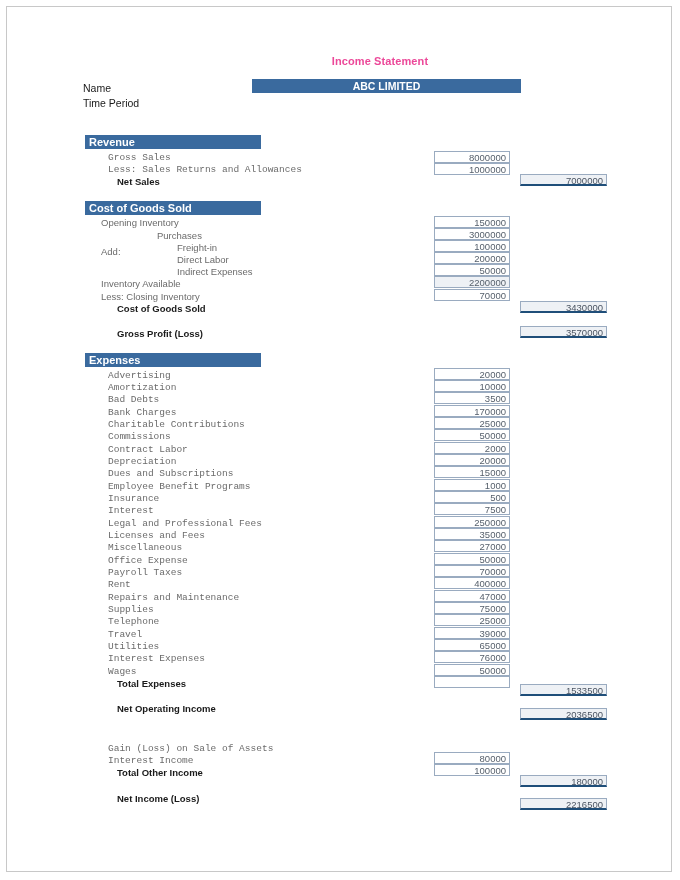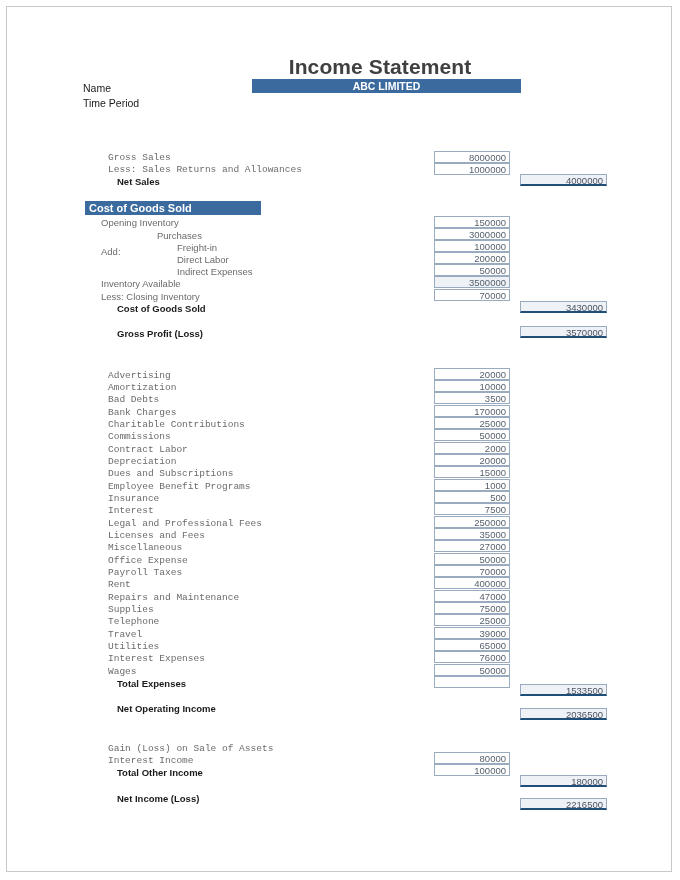--- a/index.html
+++ b/index.html
@@ -32,23 +32,23 @@
     height: 866px;
   }
 
   
   .title {
     position: absolute;
     left: 243px;
     top: 48px;
     width: 260px;
     text-align: center;
-    font-size: 21px;
-    font-weight: bold;
-    color: #404040;
+    font-size: 11px;
+    font-weight: bold;
+    color: #ec4899;
     letter-spacing: 0.1px;
   }
   .hdr-label {
     position: absolute;
     left: 76px;
     font-size: 10.5px;
     font-weight: normal;
     color: #1a1a1a;
   }
   .hdr-label.name { top: 75px; }
@@ -149,60 +149,62 @@
 <body>
 
 <div class="page">
   <div class="sheet">
 
     <div class="title">Income Statement</div>
     <div class="hdr-label name">Name</div>
     <div class="company-bar">ABC LIMITED</div>
     <div class="hdr-label period">Time Period</div>
 
+    <div class="section-header" style="top:128px">Revenue</div>
 
     <div class="row-label lvl1" style="top:145px">Gross Sales</div>
     <div class="cell narrow" style="top:144px">8000000</div>
 
     <div class="row-label lvl1" style="top:157px">Less: Sales Returns and Allowances</div>
     <div class="cell narrow" style="top:156px">1000000</div>
 
     <div class="row-label bold" style="top:169px">Net Sales</div>
-    <div class="cell total" style="top:167px">4000000</div>
+    <div class="cell total" style="top:167px">7000000</div>
 
     <div class="section-header" style="top:194px">Cost of Goods Sold</div>
 
     <div class="row-label lvl0" style="top:210px">Opening Inventory</div>
     <div class="cell narrow" style="top:209px">150000</div>
 
     <div class="row-label lvl0" style="top:239px">Add:</div>
     <div class="row-label lvl2" style="top:223px">Purchases</div>
     <div class="cell narrow" style="top:221px">3000000</div>
 
     <div class="row-label lvl3" style="top:235px">Freight-in</div>
     <div class="cell narrow" style="top:233px">100000</div>
 
     <div class="row-label lvl3" style="top:247px">Direct Labor</div>
     <div class="cell narrow" style="top:245px">200000</div>
 
     <div class="row-label lvl3" style="top:259px">Indirect Expenses</div>
     <div class="cell narrow" style="top:257px">50000</div>
 
     <div class="row-label lvl0" style="top:271px">Inventory Available</div>
-    <div class="cell narrow shaded" style="top:269px">3500000</div>
+    <div class="cell narrow shaded" style="top:269px">2200000</div>
 
     <div class="row-label lvl0" style="top:284px">Less: Closing Inventory</div>
     <div class="cell narrow" style="top:282px">70000</div>
 
     <div class="row-label bold" style="top:296px">Cost of Goods Sold</div>
     <div class="cell total" style="top:294px">3430000</div>
 
     <div class="row-label bold" style="top:321px">Gross Profit (Loss)</div>
     <div class="cell total" style="top:319px">3570000</div>
 
+    <div class="section-header" style="top:346px">Expenses</div>
 
     <div class="row-label lvl1" style="top:363px">Advertising</div>
     <div class="cell narrow" style="top:361px">20000</div>
 
     <div class="row-label lvl1" style="top:375px">Amortization</div>
     <div class="cell narrow" style="top:373px">10000</div>
 
     <div class="row-label lvl1" style="top:387px">Bad Debts</div>
     <div class="cell narrow" style="top:385px">3500</div>
 

